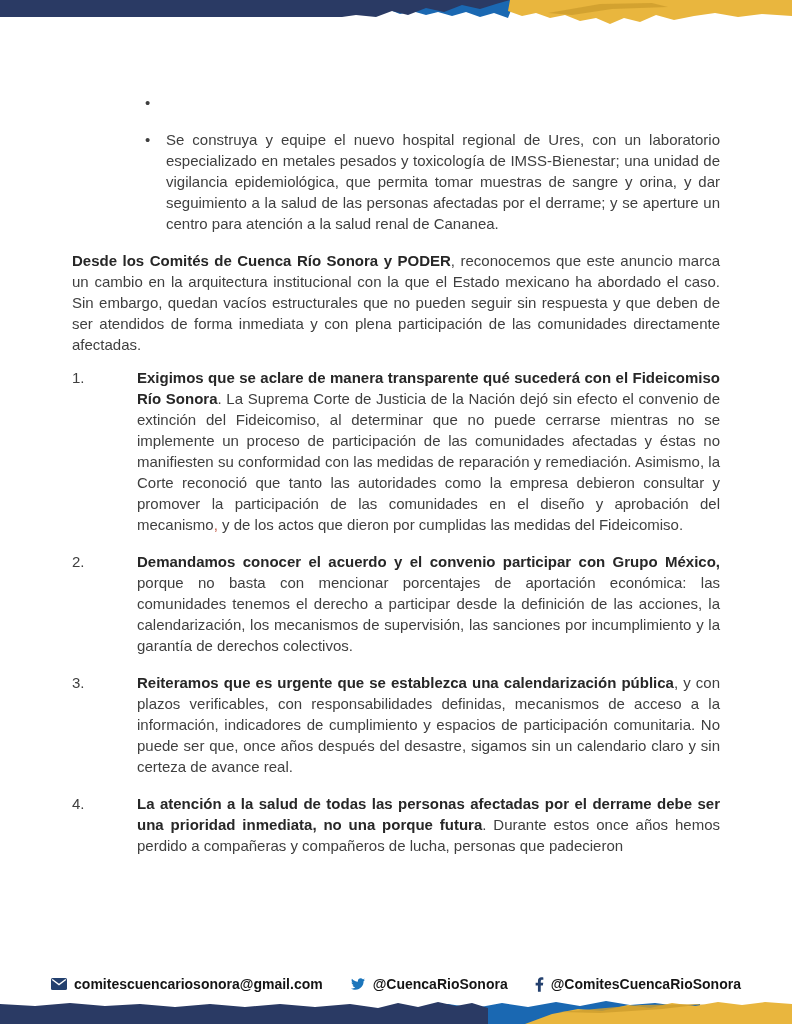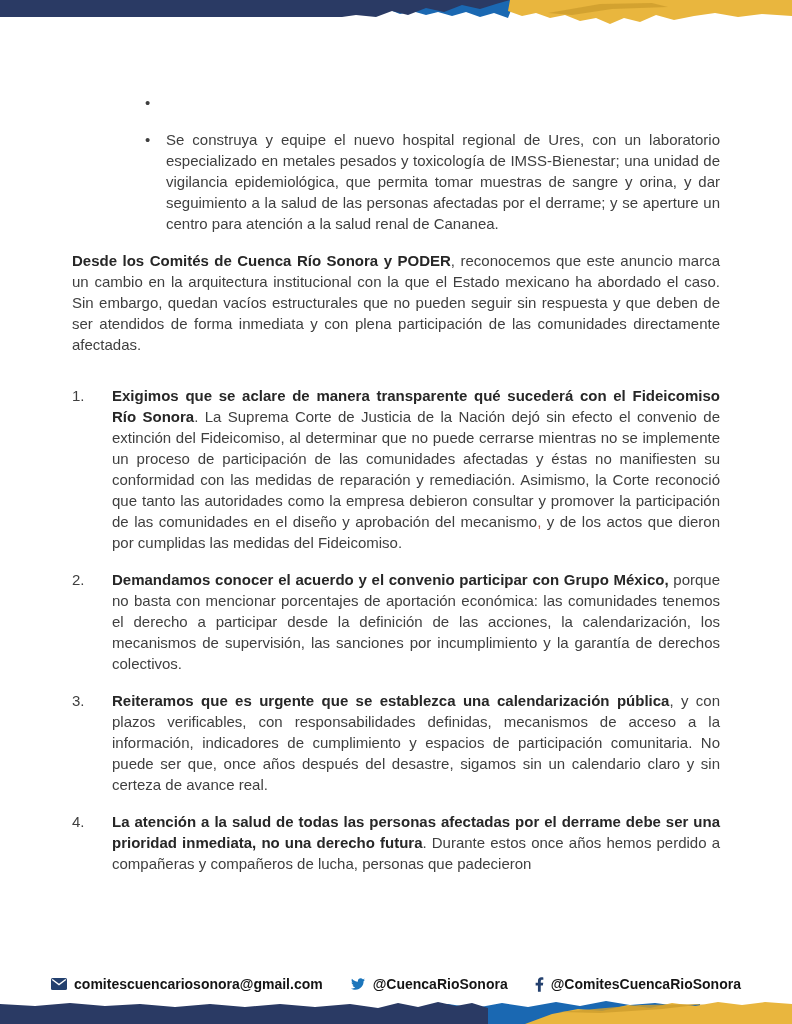--- a/index.html
+++ b/index.html
@@ -10,26 +10,26 @@
   }
   .wave{position:absolute;left:0;width:792px;display:block;}
   .wave-top{top:0;}
   .wave-bottom{bottom:0;}
   .content{
     position:absolute;left:72px;top:92px;width:648px;
     font-size:15px;line-height:21px;color:#3f3f3f;
     text-align:justify;
   }
   .content b{color:#272727;}
-  p.para{margin:0 0 30px 0;}
+  p.para{margin:0 0 12px 0;}
   .bullet-row{display:flex;margin:0 0 16px 0;padding-left:73px;}
   .bullet-marker{flex:none;width:21px;color:#3f3f3f;}
   .num-item{display:flex;margin:0 0 16px 0;}
   .num-col{flex:none;width:40px;}
-  .num-text{flex:1;}
+  .num-text{flex:1;margin-left:25px;}
   .red-mark{color:#bf5540;}
   .footer{
     position:absolute;left:0;right:0;bottom:32px;
     display:flex;justify-content:center;align-items:center;gap:27px;
     font-size:14px;font-weight:bold;color:#151515;
   }
   .footer-item{display:flex;align-items:center;gap:7px;white-space:nowrap;cursor:pointer;}
   .footer-item svg{display:block;}
 </style>
 </head>
@@ -72,21 +72,21 @@
     <span class="num-text"><b>Demandamos conocer el acuerdo y el convenio participar con Grupo México,</b><span> porque no basta con mencionar porcentajes de aportación económica: las comunidades tenemos el derecho a participar desde la definición de las acciones, la calendarización, los mecanismos de supervisión, las sanciones por incumplimiento y la garantía de derechos colectivos.</span></span>
   </div>
 
   <div class="num-item">
     <span class="num-col">3.</span>
     <span class="num-text"><b>Reiteramos que es urgente que se establezca una calendarización pública</b><span>, y con plazos verificables, con responsabilidades definidas, mecanismos de acceso a la información, indicadores de cumplimiento y espacios de participación comunitaria. No puede ser que, once años después del desastre, sigamos sin un calendario claro y sin certeza de avance real.</span></span>
   </div>
 
   <div class="num-item">
     <span class="num-col">4.</span>
-    <span class="num-text"><b>La atención a la salud de todas las personas afectadas por el derrame debe ser una prioridad inmediata, no una derecho futura</b><span>. Durante estos once años hemos perdido a compañeras y compañeros de lucha, personas que padecieron</span></span>
+    <span class="num-text"><b>La atención a la salud de todas las personas afectadas por el derrame debe ser una prioridad inmediata, no una porque futura</b><span>. Durante estos once años hemos perdido a compañeras y compañeros de lucha, personas que padecieron</span></span>
   </div>
 
 </div>
 
 <div class="footer">
 
   <div class="footer-item">
     <svg width="16" height="12" viewBox="0 0 16 12">
       <rect x="0" y="0" width="16" height="12" rx="1.6" fill="#23406e"></rect>
       <path d="M1.2 1.6 L8 6.6 L14.8 1.6" stroke="#ffffff" stroke-width="1.3" fill="none"></path>

